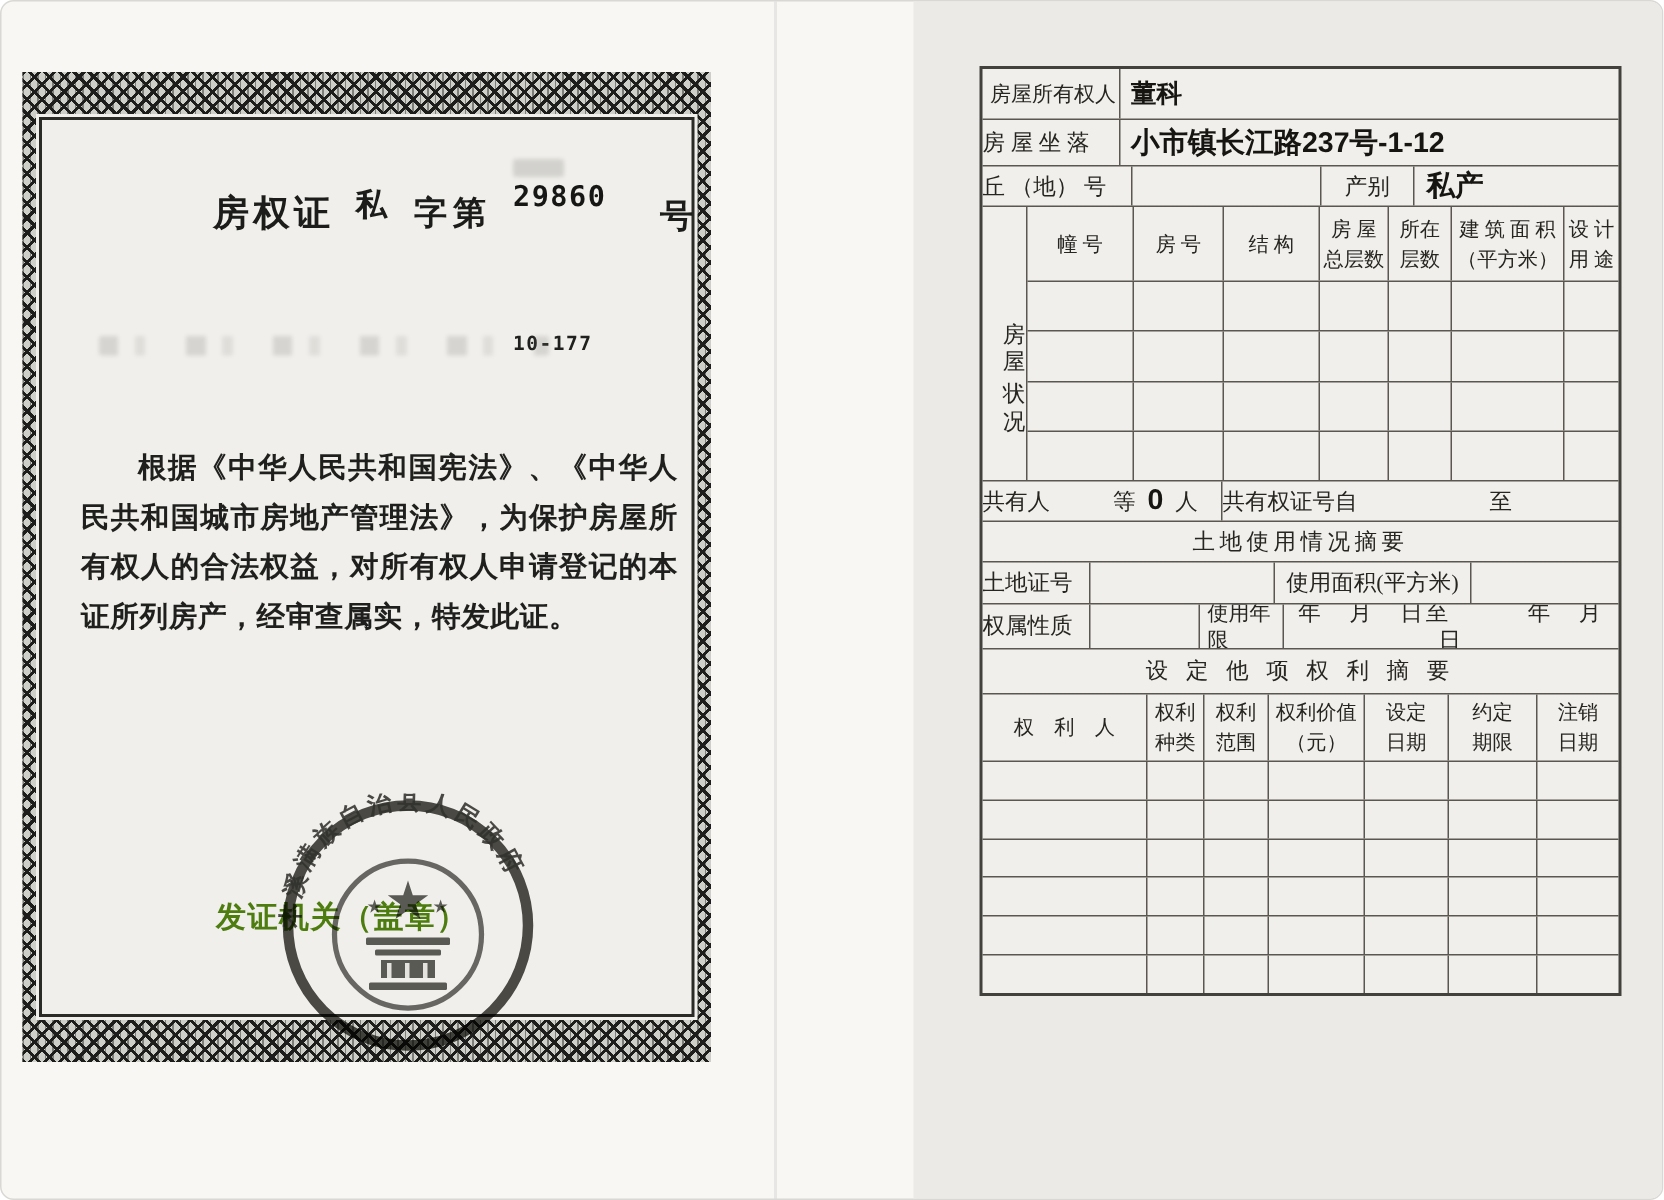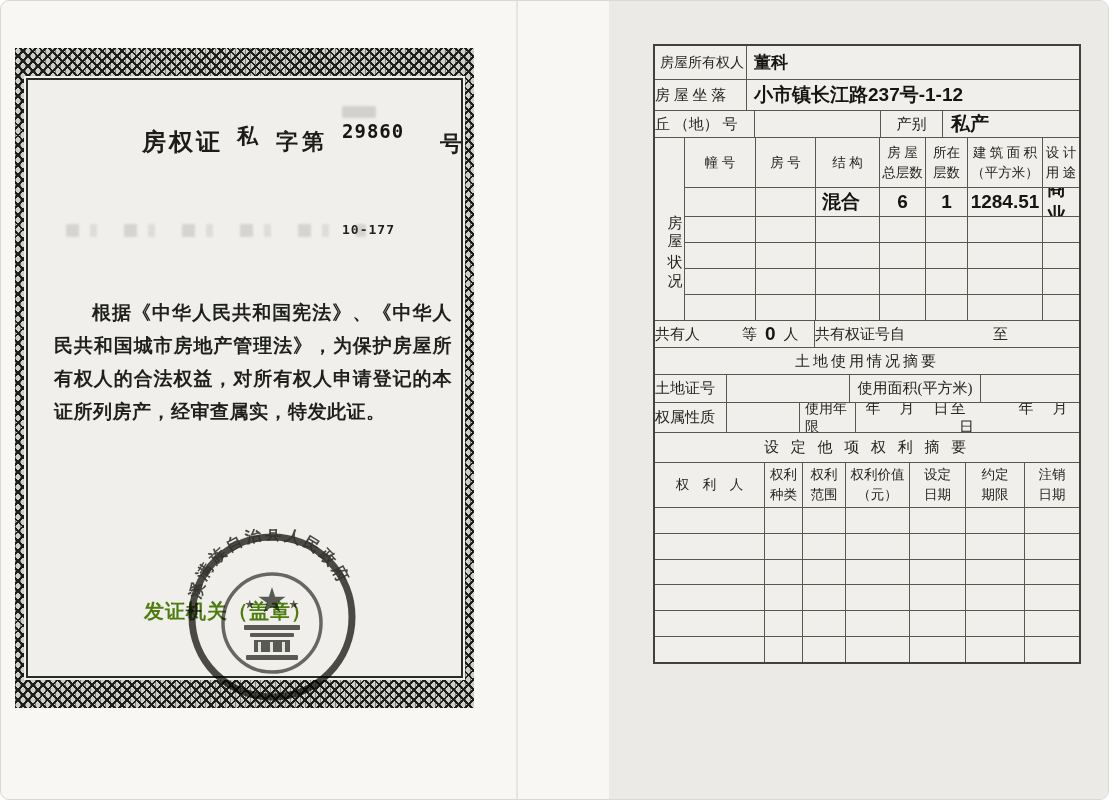--- a/index.html
+++ b/index.html
@@ -183,29 +183,20 @@
           <div class="td hdr pre" style="width:64px">结 构</div>
           <div class="td hdr pre" style="width:46px">房 屋
 总层数</div>
           <div class="td hdr pre" style="width:42px">所在
 层数</div>
           <div class="td hdr pre" style="width:75px">建 筑 面 积
 （平方米）</div>
           <div class="td hdr pre grow">设 计
 用 途</div>
         </div>
-        <div class="tr" style="height:29px">
-          <div class="td" style="width:71px"></div>
-          <div class="td" style="width:60px"></div>
-          <div class="td val" style="width:64px; padding-left:6px">混合</div>
-          <div class="td val center" style="width:46px">6</div>
-          <div class="td val center" style="width:42px">1</div>
-          <div class="td val center" style="width:75px">1284.51</div>
-          <div class="td val grow" style="padding-left:4px">商业</div>
-        </div>
         <div class="tr grow">
           <div class="td" style="width:71px"></div>
             <div class="td" style="width:60px"></div>
             <div class="td" style="width:64px"></div>
             <div class="td" style="width:46px"></div>
             <div class="td" style="width:42px"></div>
             <div class="td" style="width:75px"></div>
             <div class="td grow"></div>
         </div>
         <div class="tr grow">

